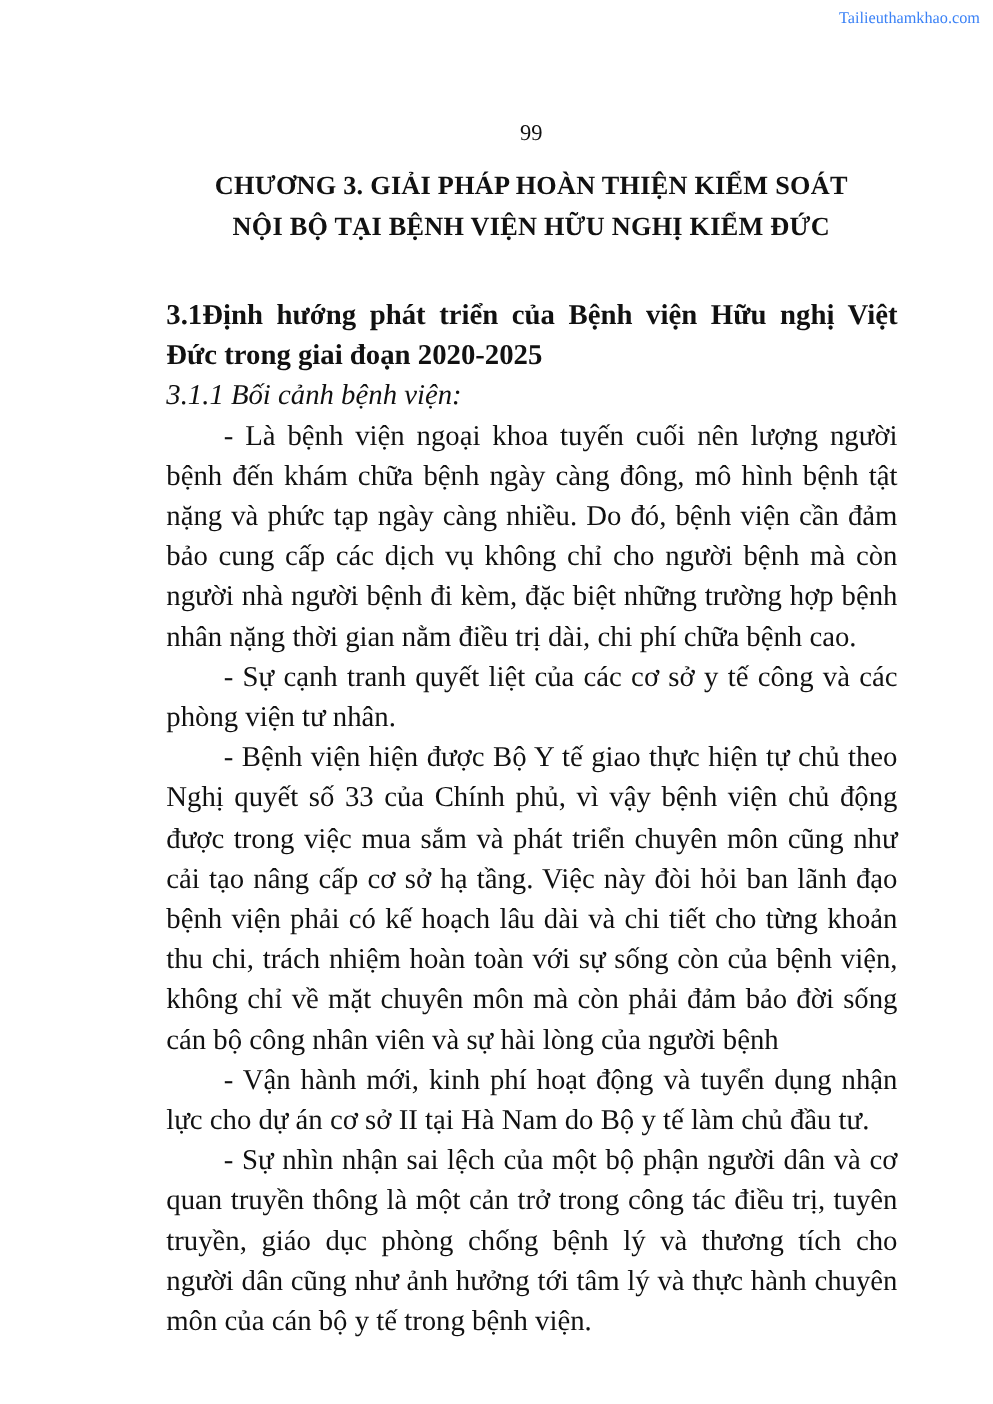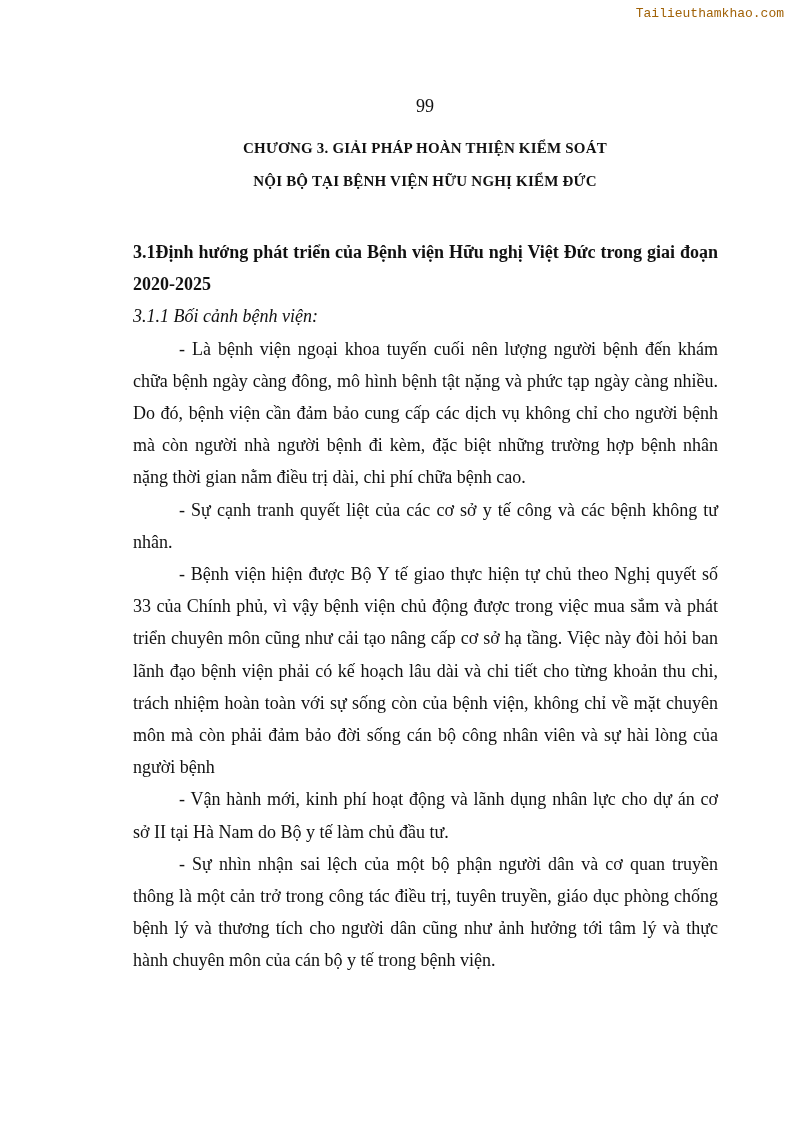--- a/index.html
+++ b/index.html
@@ -1,39 +1,39 @@
 <!DOCTYPE html>
 <html><head>
 <meta charset="utf-8">
 <style>
   html, body { margin: 0; padding: 0; background: #ffffff; }
   body { width: 794px; height: 1123px; position: relative; overflow: hidden;
          font-family: "Liberation Serif", "DejaVu Serif", serif; color: #111; }
-  .watermark { position: absolute; top: 6px; right: 10px; font-family: Liberation Mono, monospace;
-               font-size: 13px; color: #a16207; }
+  .watermark { position: absolute; top: 6px; right: 10px; font-family: Liberation Serif, serif;
+               font-size: 13px; color: #3b82f6; }
   .page-number { position: absolute; top: 96px; left: 0; width: 850px; text-align: center; font-size: 18px; }
   .chapter-title { position: absolute; top: 132px; left: 130px; width: 590px; text-align: center;
-                   font-weight: bold; font-size: 15px; line-height: 33px; letter-spacing: 0.2px; }
-  .body { position: absolute; top: 236px; left: 133px; width: 585px; font-size: 18px; line-height: 32.2px; }
+                   font-weight: bold; font-size: 21px; line-height: 33px; letter-spacing: 0.2px; }
+  .body { position: absolute; top: 236px; left: 133px; width: 585px; font-size: 23px; line-height: 32.2px; }
   .h2 { font-weight: bold; text-align: justify; text-align-last: left; margin: 0; }
   .h3 { font-weight: normal; font-style: italic; margin: 0; }
   .para { text-align: justify; text-indent: 46px; margin: 0; }
 </style>
 </head>
 <body>
 
 <div class="watermark">Tailieuthamkhao.com</div>
 <div class="page-number">99</div>
 
 <div class="chapter-title">
   <div>CHƯƠNG 3. GIẢI PHÁP HOÀN THIỆN KIỂM SOÁT</div>
   <div>NỘI BỘ TẠI BỆNH VIỆN HỮU NGHỊ KIỂM ĐỨC</div>
 </div>
 
 <div class="body">
   <p class="h2">3.1Định hướng phát triển của Bệnh viện Hữu nghị Việt Đức trong giai đoạn 2020-2025</p>
   <p class="h3">3.1.1 Bối cảnh bệnh viện:</p>
   <p class="para">- Là bệnh viện ngoại khoa tuyến cuối nên lượng người bệnh đến khám chữa bệnh ngày càng đông, mô hình bệnh tật nặng và phức tạp ngày càng nhiều. Do đó, bệnh viện cần đảm bảo cung cấp các dịch vụ không chỉ cho người bệnh mà còn người nhà người bệnh đi kèm, đặc biệt những trường hợp bệnh nhân nặng thời gian nằm điều trị dài, chi phí chữa bệnh cao.</p>
-  <p class="para">- Sự cạnh tranh quyết liệt của các cơ sở y tế công và các bệnh không tư nhân.</p>
+  <p class="para">- Sự cạnh tranh quyết liệt của các cơ sở y tế công và các phòng viện tư nhân.</p>
   <p class="para">- Bệnh viện hiện được Bộ Y tế giao thực hiện tự chủ theo Nghị quyết số 33 của Chính phủ, vì vậy bệnh viện chủ động được trong việc mua sắm và phát triển chuyên môn cũng như cải tạo nâng cấp cơ sở hạ tầng. Việc này đòi hỏi ban lãnh đạo bệnh viện phải có kế hoạch lâu dài và chi tiết cho từng khoản thu chi, trách nhiệm hoàn toàn với sự sống còn của bệnh viện, không chỉ về mặt chuyên môn mà còn phải đảm bảo đời sống cán bộ công nhân viên và sự hài lòng của người bệnh</p>
-  <p class="para">- Vận hành mới, kinh phí hoạt động và lãnh dụng nhân lực cho dự án cơ sở II tại Hà Nam do Bộ y tế làm chủ đầu tư.</p>
+  <p class="para">- Vận hành mới, kinh phí hoạt động và tuyển dụng nhận lực cho dự án cơ sở II tại Hà Nam do Bộ y tế làm chủ đầu tư.</p>
   <p class="para">- Sự nhìn nhận sai lệch của một bộ phận người dân và cơ quan truyền thông là một cản trở trong công tác điều trị, tuyên truyền, giáo dục phòng chống bệnh lý và thương tích cho người dân cũng như ảnh hưởng tới tâm lý và thực hành chuyên môn của cán bộ y tế trong bệnh viện.</p>
 </div>
 
 </body></html>

